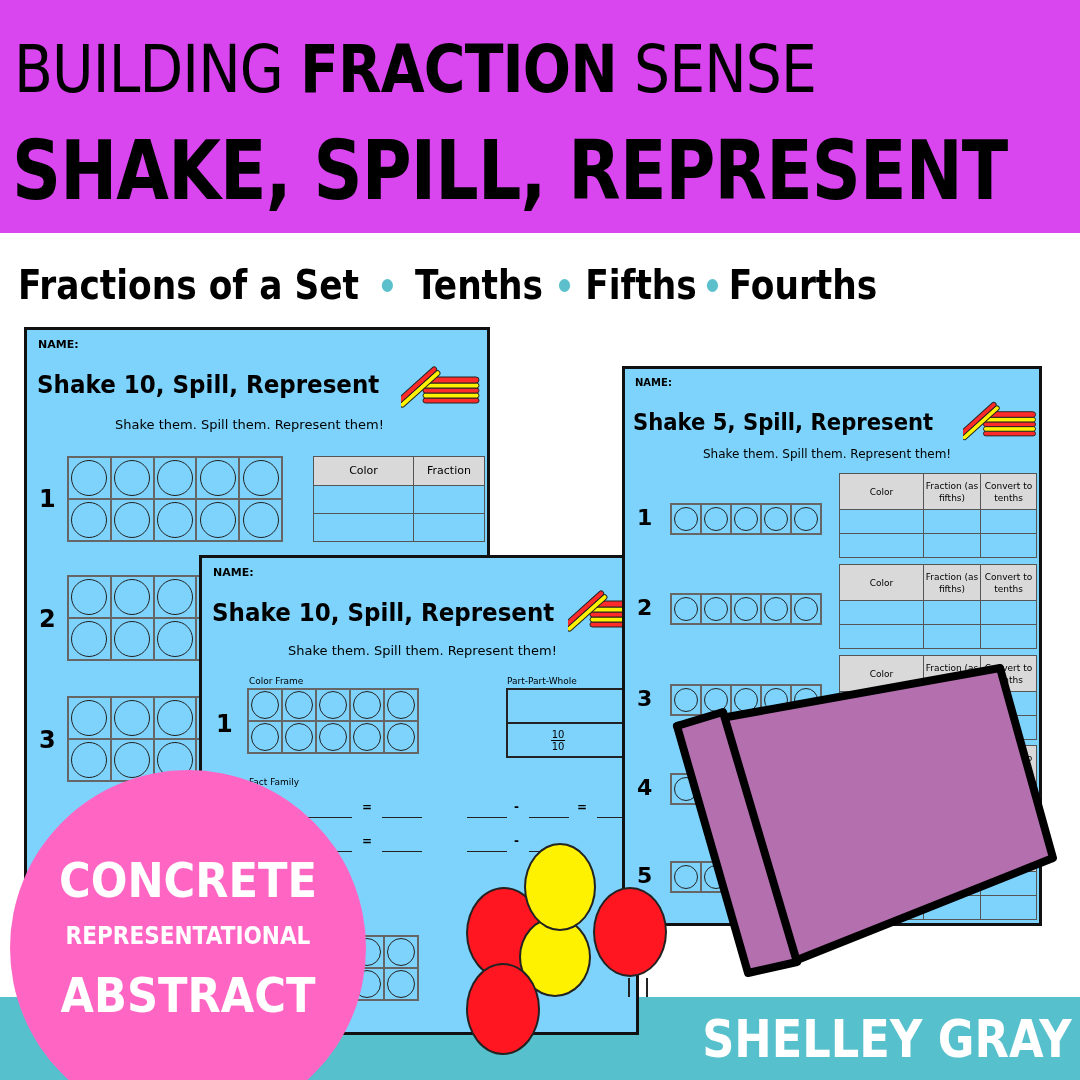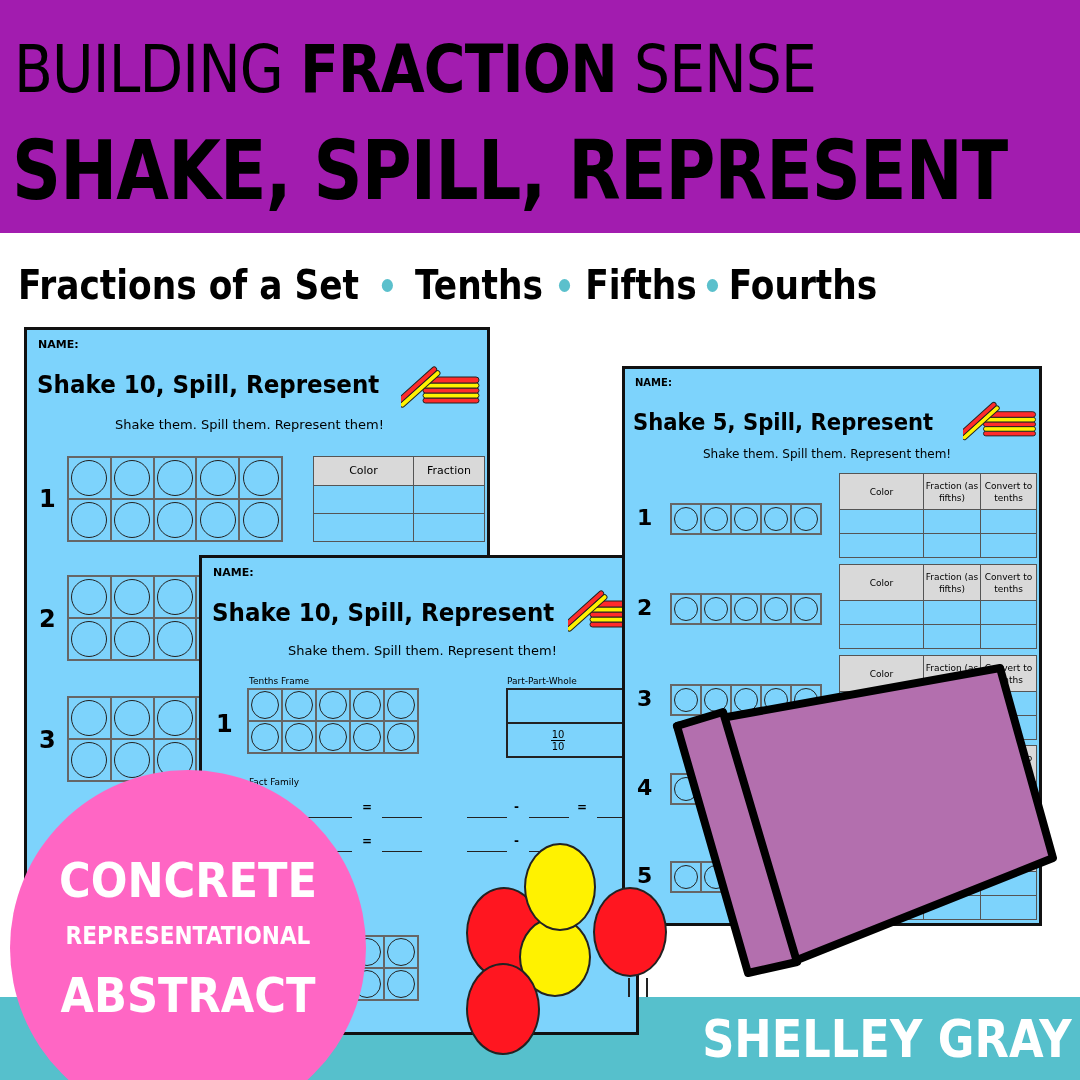--- a/index.html
+++ b/index.html
@@ -1,19 +1,19 @@
 <!DOCTYPE html>
 <html><head>
 <meta charset="utf-8">
 <style>
   * { box-sizing: border-box; margin: 0; padding: 0; }
   html, body { width: 1080px; height: 1080px; overflow: hidden; background: #ffffff; }
   body { position: relative; font-family: "DejaVu Sans", sans-serif; color: #000; }
 
-  .banner { position: absolute; left: 0; top: 0; width: 1080px; height: 233px; background: #a21caf; }
+  .banner { position: absolute; left: 0; top: 0; width: 1080px; height: 233px; background: #d946ef; }
   .title-line1 { position: absolute; left: 14px; top: 30px; font-size: 66px; line-height: 80px; letter-spacing: -1px; white-space: nowrap; font-family: "DejaVu Sans", sans-serif; transform: scaleX(0.86); transform-origin: left center; }
   .title-line1 .light { font-weight: normal; }
   .title-line1 .bold { font-weight: bold; }
   .title-line2 { position: absolute; left: 12px; top: 126px; font-size: 82px; line-height: 90px; font-weight: bold; white-space: nowrap; letter-spacing: -1px; transform: scaleX(0.83); transform-origin: left center; }
 
   .subtitle { position: absolute; left: 18px; top: 260px; height: 50px; display: flex; align-items: center; white-space: nowrap; font-weight: bold; font-size: 40px; transform: scaleX(0.86); transform-origin: left center; }
   .subtitle .dot { display: inline-block; width: 13px; height: 13px; border-radius: 50%; background: #5bc0cc; margin: 0 26px; }
 
   .bottom-band { position: absolute; left: 0; top: 997px; width: 1080px; height: 83px; background: #56c0cc; }
   .author { position: absolute; right: 8px; top: 1004px; color: #fff; font-weight: bold; font-size: 52px; line-height: 70px; letter-spacing: 0px; white-space: nowrap; transform: scaleX(0.86); transform-origin: right center; }
@@ -216,21 +216,21 @@
       <rect x="22" y="19" width="56" height="5" rx="2.5" fill="#fff200"></rect>
       <rect x="22" y="13" width="56" height="6" rx="3" fill="#ff2b2b"></rect>
       <g transform="rotate(-42 20 26)">
         <rect x="-6" y="22" width="52" height="5" rx="2.5" fill="#fff200"></rect>
         <rect x="-6" y="17" width="52" height="5" rx="2.5" fill="#ff2b2b"></rect>
       </g>
     </g>
   </svg>
   <div class="ws-sub" style="left:86px; top:85px;">Shake them. Spill them. Represent them!</div>
 
-  <div class="small-label" style="left:47px; top:118px;">Tenths Frame</div>
+  <div class="small-label" style="left:47px; top:118px;">Color Frame</div>
   <div class="qnum" style="left:14px; top:152px;">1</div>
   <div class="frame" style="left:45px; top:130px; width:172px; height:66px; grid-template-columns:repeat(5,1fr); grid-template-rows:repeat(2,1fr);">
     <div class="cell">
         <span style="width:28px;height:28px"></span>
       </div>
       <div class="cell">
         <span style="width:28px;height:28px"></span>
       </div>
       <div class="cell">
         <span style="width:28px;height:28px"></span>

